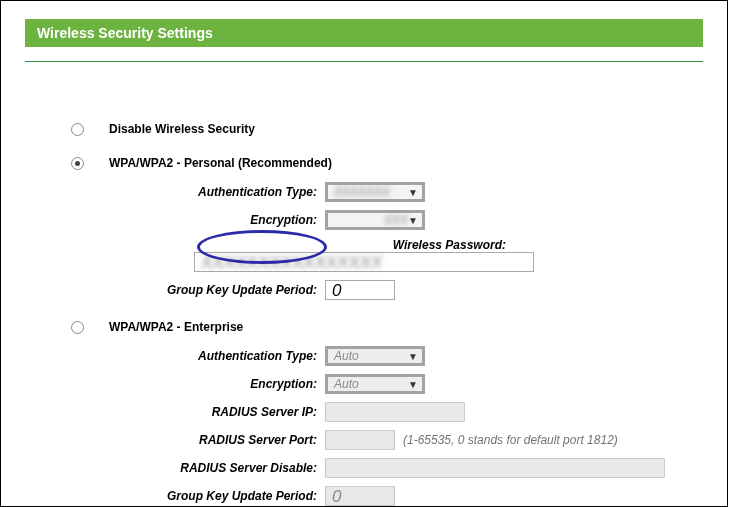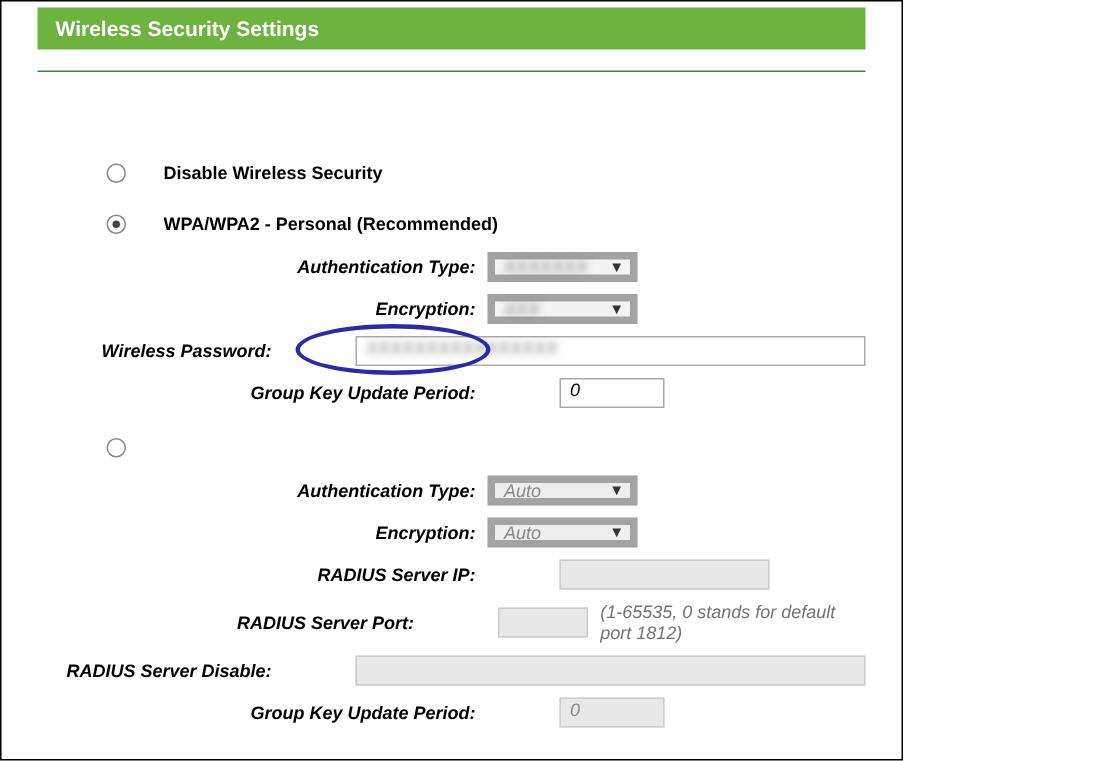--- a/index.html
+++ b/index.html
@@ -3,24 +3,24 @@
 <meta charset="utf-8">
 <style>
   * { box-sizing: border-box; margin: 0; padding: 0; }
   body {
     font-family: Arial, Helvetica, sans-serif;
     font-size: 12px;
     color: #000;
     background: #fff;
   }
   .page {
-    width: 602px;
+    width: 728px;
     height: 507px;
     border: 1px solid #000;
-    padding: 4px 24px;
+    padding: 18px 24px;
     overflow: hidden;
     position: relative;
   }
   .header-bar {
     background: #6cb33f;
     color: #fff;
     font-weight: bold;
     font-size: 14px;
     padding: 6px 12px;
     margin-bottom: 14px;
@@ -74,43 +74,42 @@
   }
   .field-input {
     display: flex;
     align-items: center;
     gap: 8px;
   }
   .select {
     display: inline-flex;
     align-items: center;
     justify-content: space-between;
-    border: 5px solid #a3a3a3;
+    border: 3px solid #a3a3a3;
     height: 20px;
     padding: 0 4px 0 6px;
     font-size: 12px;
     min-width: 100px;
     background: #f4f4f4;
   }
   .select.disabled {
     color: #888;
     background: #eeeeee;
     align-items: center;
   }
   .select .chev {
     font-size: 10px;
     color: #333;
   }
   .text-input {
     border: 1px solid #aaa;
     height: 20px;
     padding: 0 6px;
-    font-size: 12px;
+    font-size: 17px;
     background: #fff;
-    margin-left: 48px;
   }
   .text-input.disabled {
     background: #e8e8e8;
     color: #888;
     border: 1px solid #ccc;
   }
   .blurred {
     color: transparent;
     text-shadow: 0 0 5px rgba(100,100,100,0.8);
     user-select: none;
@@ -156,28 +155,28 @@
         <div class="select" style="width:100px;">
           <span class="blurred">XXXXXXX</span>
           <span class="chev">▼</span>
         </div>
       </div>
     </div>
 
     <div class="field-row">
       <div class="field-label">Encryption:</div>
       <div class="field-input">
-        <div class="select" style="width:100px;">
+        <div class="select" style="width:100px;justify-content:flex-end;">
           <span class="blurred">XXX</span>
           <span class="chev">▼</span>
         </div>
       </div>
     </div>
 
-    <div class="field-row" style="position:relative;">
+    <div class="field-row" style="position:relative;flex-direction:column;">
       <div class="field-label">Wireless Password:</div>
       <div class="field-input">
         <div class="text-input" style="width:340px;">
           <span class="blurred">XXXXXXXXXXXXXXXX</span>
         </div>
       </div>
       <div class="circle-highlight" style="left:172px; top:-8px;"></div>
     </div>
 
     <div class="field-row">
@@ -186,20 +185,21 @@
         <div class="text-input" style="width:70px;">
           <span>0</span>
         </div>
       </div>
     </div>
   </div>
 
   <div class="group">
     <div class="radio-line">
       <span class="radio"></span>
+      <span class="radio-label">WPA/WPA2 - Enterprise</span>
     </div>
 
     <div class="field-row">
       <div class="field-label">Authentication Type:</div>
       <div class="field-input">
         <div class="select disabled" style="width:100px;">
           <span>Auto</span>
           <span class="chev">▼</span>
         </div>
       </div>

